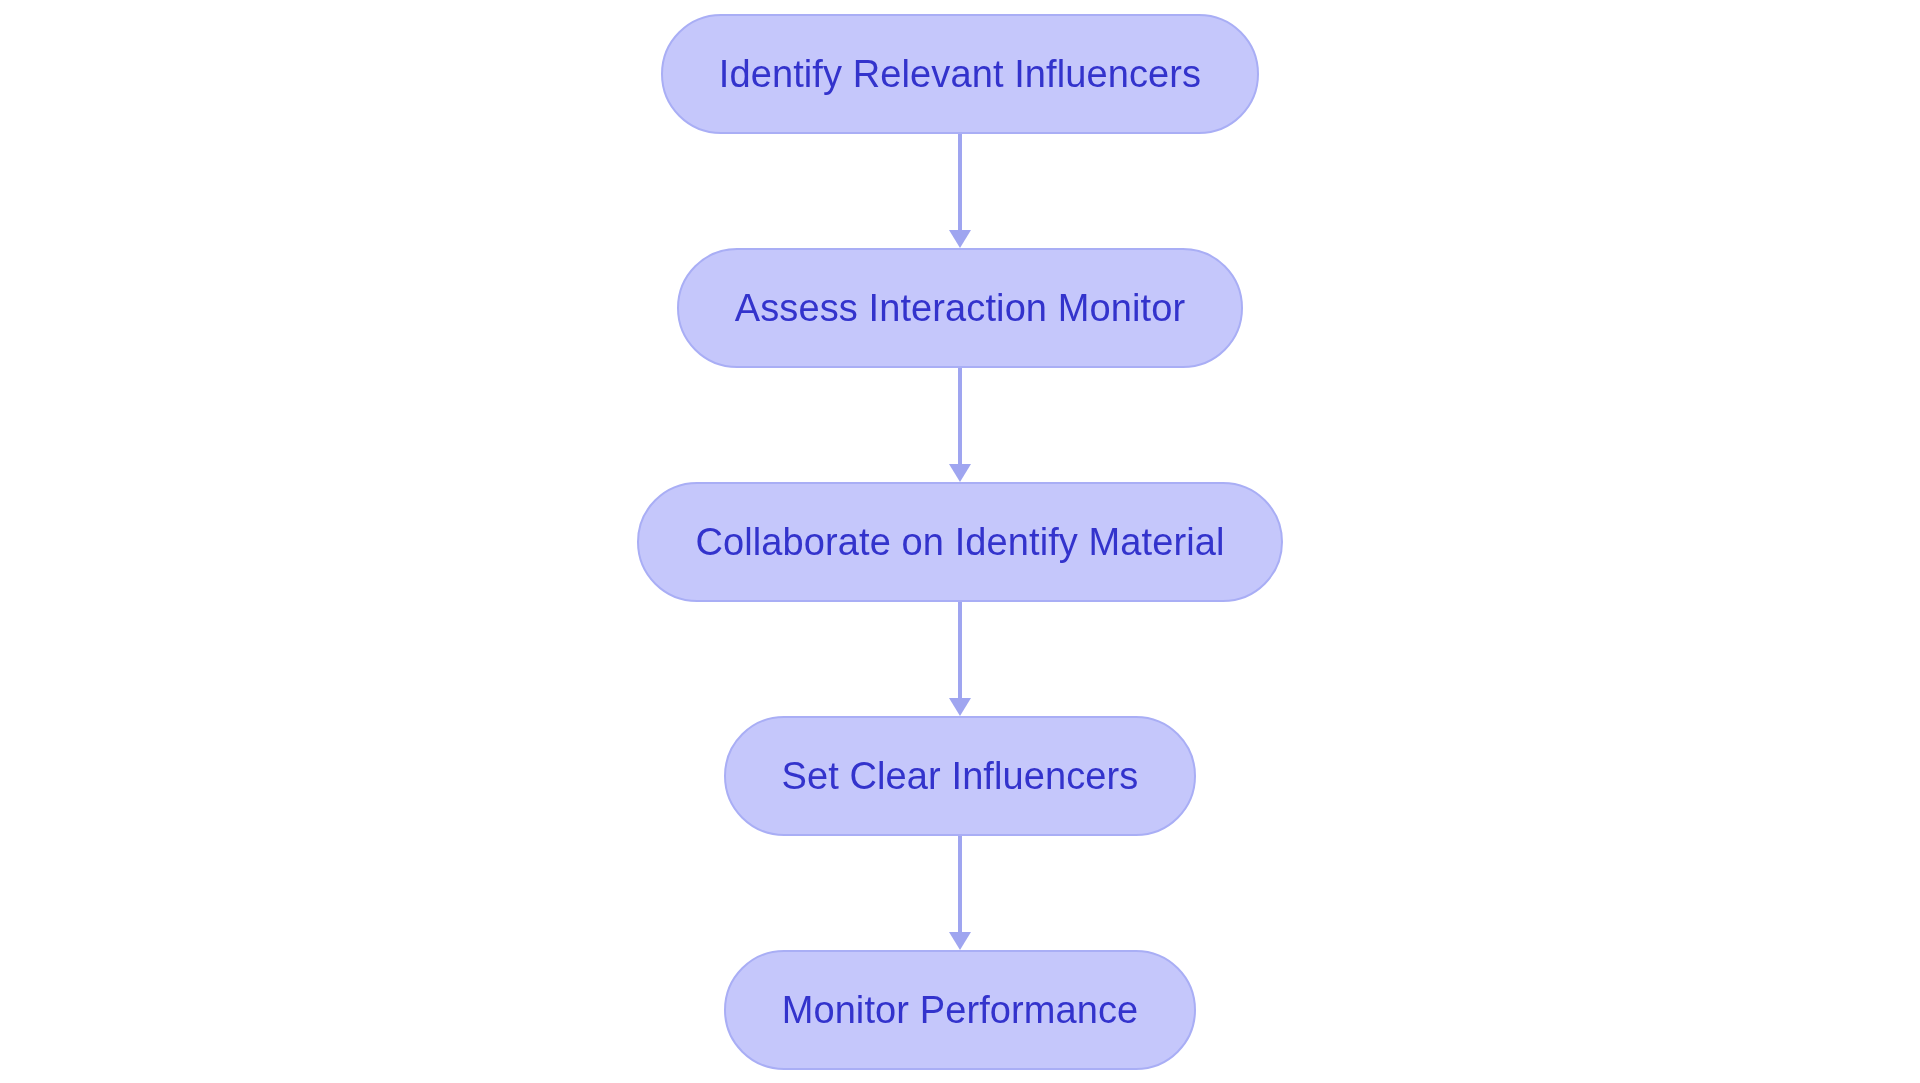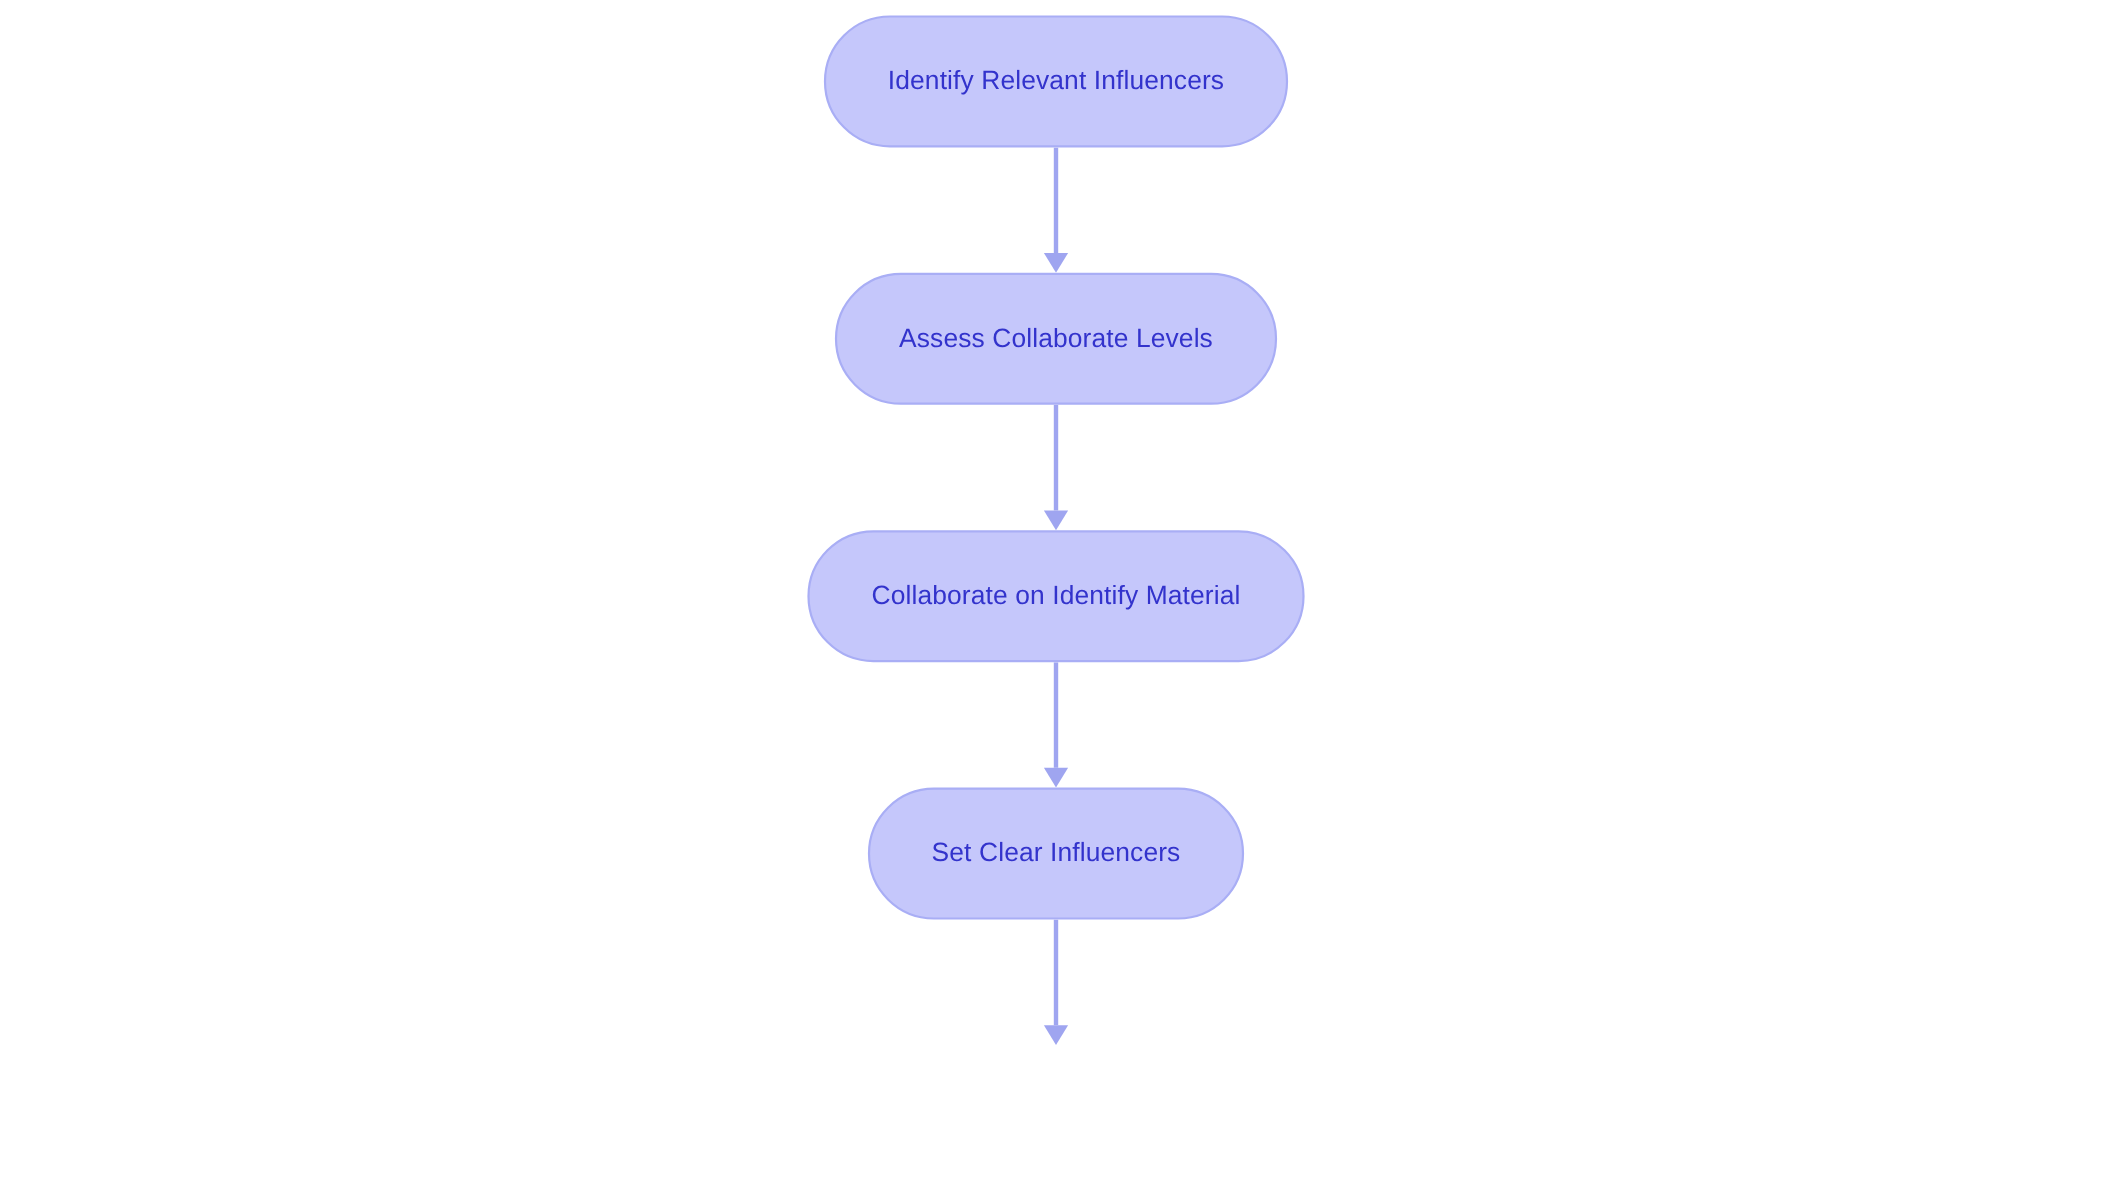--- a/index.html
+++ b/index.html
@@ -44,21 +44,21 @@
     border: 2px solid #a9aef5;
     display: flex;
     align-items: center;
     justify-content: center;
     padding: 0 56px;
     white-space: nowrap;
   }
 
   .node-label {
     color: #3333cc;
-    font-size: 24px;
+    font-size: 38px;
     font-weight: 400;
     letter-spacing: 0.1px;
     line-height: 1;
     white-space: nowrap;
   }
 
   .connector {
     width: 40px;
     height: 114px;
     display: block;
@@ -83,21 +83,21 @@
     <div class="node">
       <span class="node-label">Identify Relevant Influencers</span>
     </div>
 
     <svg class="connector" viewBox="0 0 40 114">
       <line class="conn-line" x1="20" y1="0" x2="20" y2="96"></line>
       <polygon class="conn-head" points="9,96 31,96 20,114"></polygon>
     </svg>
 
     <div class="node">
-      <span class="node-label">Assess Collaborate Levels</span>
+      <span class="node-label">Assess Interaction Monitor</span>
     </div>
 
     <svg class="connector" viewBox="0 0 40 114">
       <line class="conn-line" x1="20" y1="0" x2="20" y2="96"></line>
       <polygon class="conn-head" points="9,96 31,96 20,114"></polygon>
     </svg>
 
     <div class="node">
       <span class="node-label">Collaborate on Identify Material</span>
     </div>
@@ -109,15 +109,18 @@
 
     <div class="node">
       <span class="node-label">Set Clear Influencers</span>
     </div>
 
     <svg class="connector" viewBox="0 0 40 114">
       <line class="conn-line" x1="20" y1="0" x2="20" y2="96"></line>
       <polygon class="conn-head" points="9,96 31,96 20,114"></polygon>
     </svg>
 
+    <div class="node">
+      <span class="node-label">Monitor Performance</span>
+    </div>
 
   </div>
 </div>
 
 </body></html>

